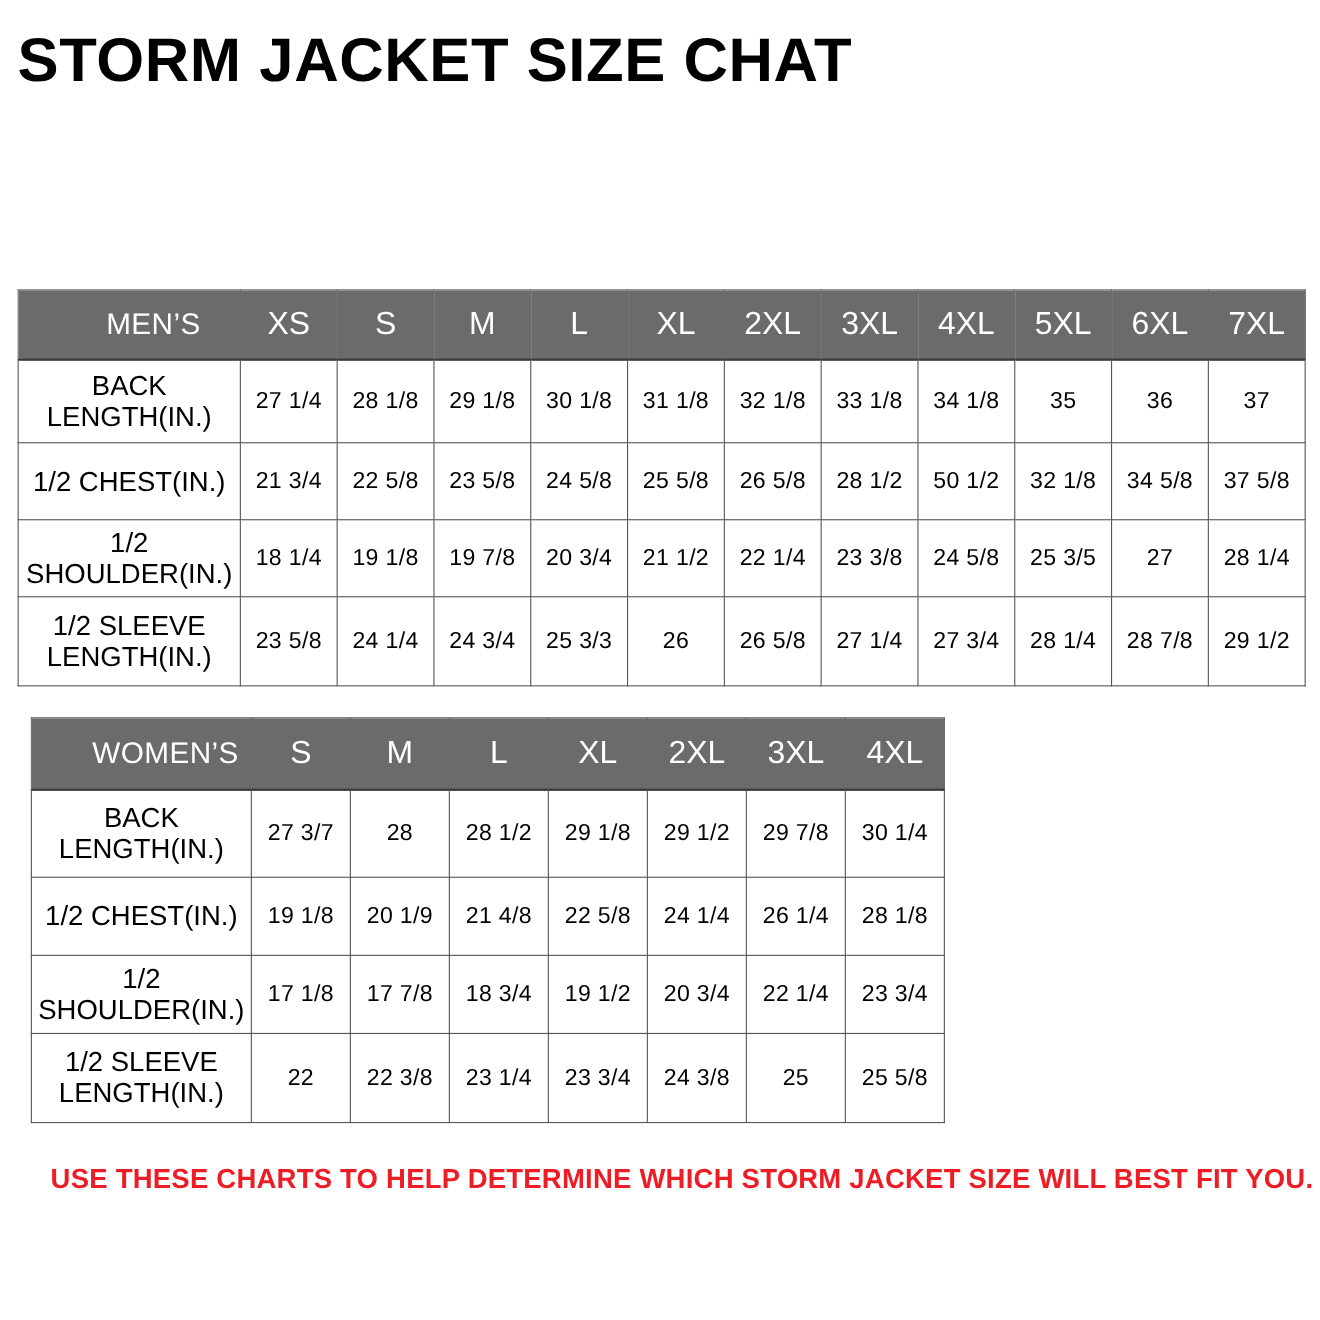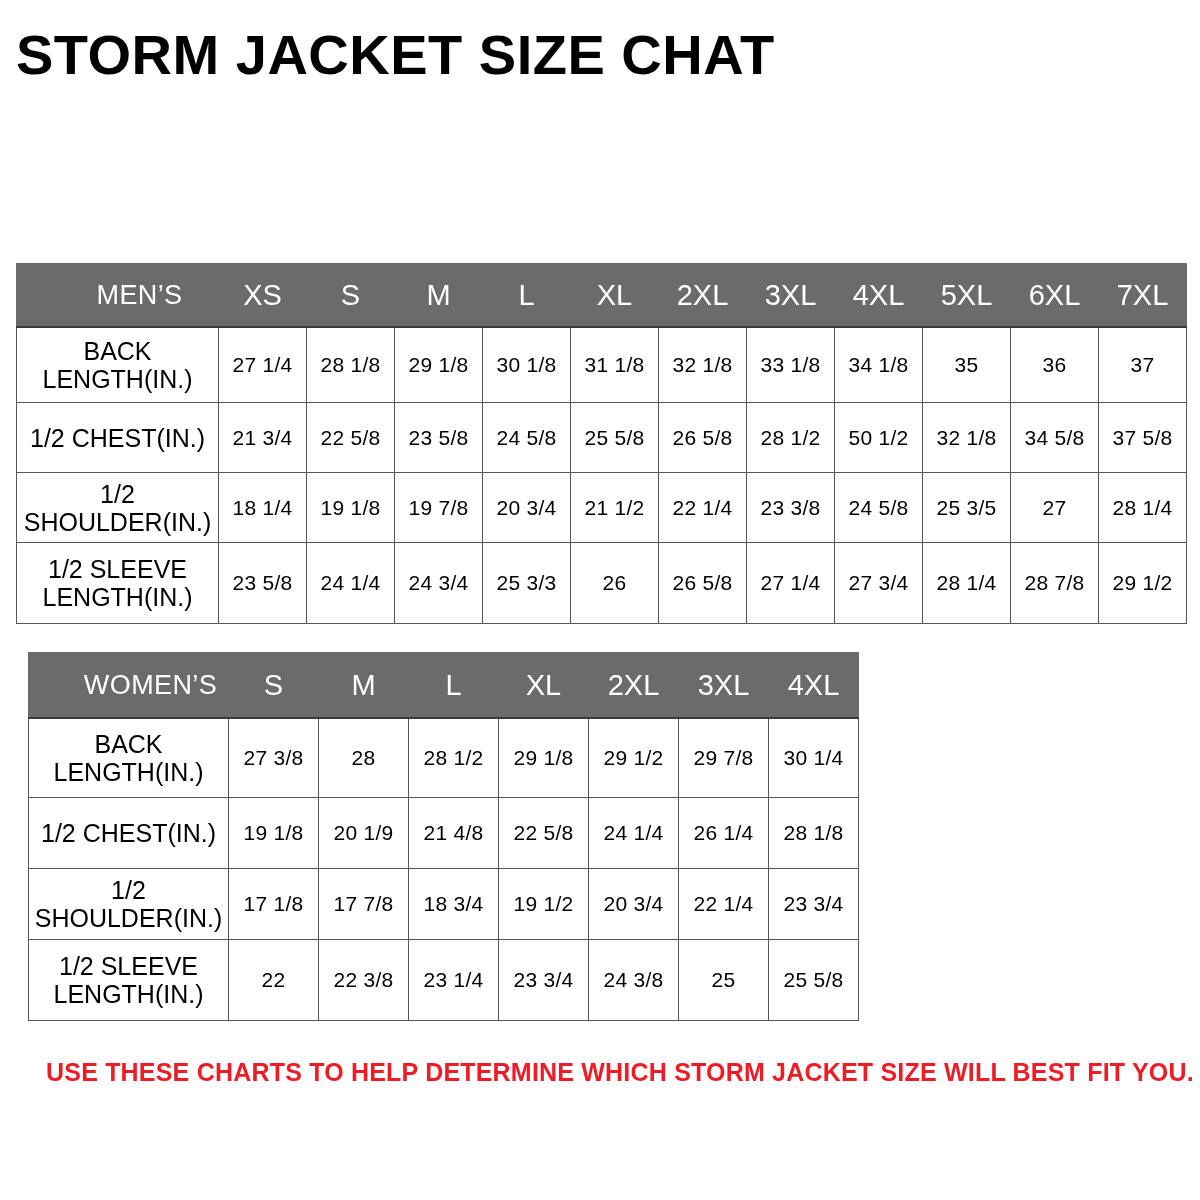--- a/index.html
+++ b/index.html
@@ -258,21 +258,21 @@
           <th class="size">XL</th>
           <th class="size">2XL</th>
           <th class="size">3XL</th>
           <th class="size">4XL</th>
         </tr>
     </thead>
     <tbody>
         <tr class="r-back">
           <td class="row-label">BACK
 LENGTH(IN.)</td>
-          <td class="val">27 3/8</td>
+          <td class="val">27 3/7</td>
           <td class="val">28</td>
           <td class="val">28 1/2</td>
           <td class="val">29 1/8</td>
           <td class="val">29 1/2</td>
           <td class="val">29 7/8</td>
           <td class="val">30 1/4</td>
         </tr>
         <tr class="r-chest">
           <td class="row-label">1/2 CHEST(IN.)</td>
           <td class="val">19 1/8</td>

